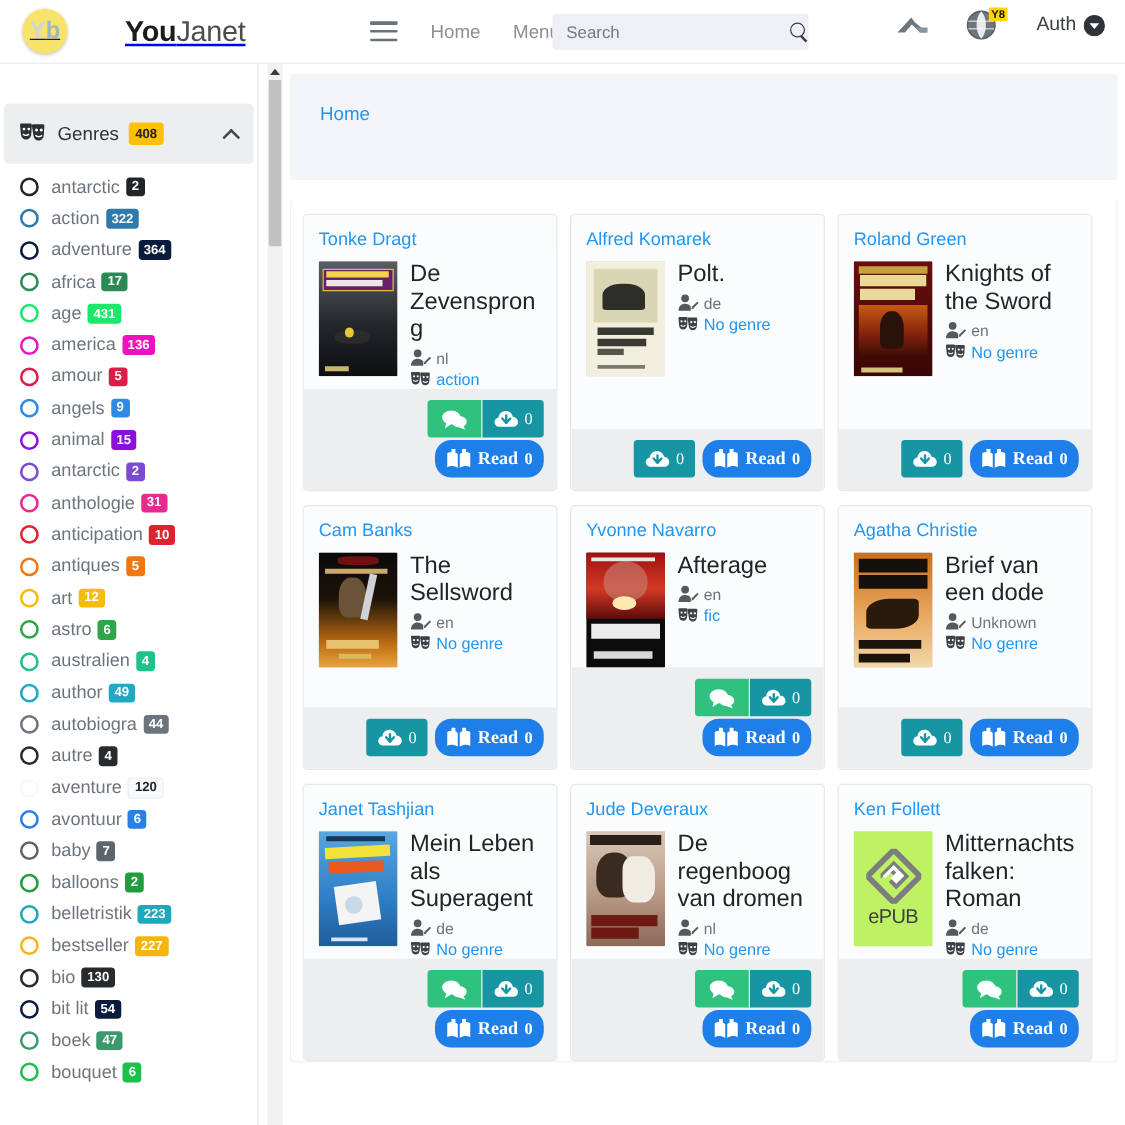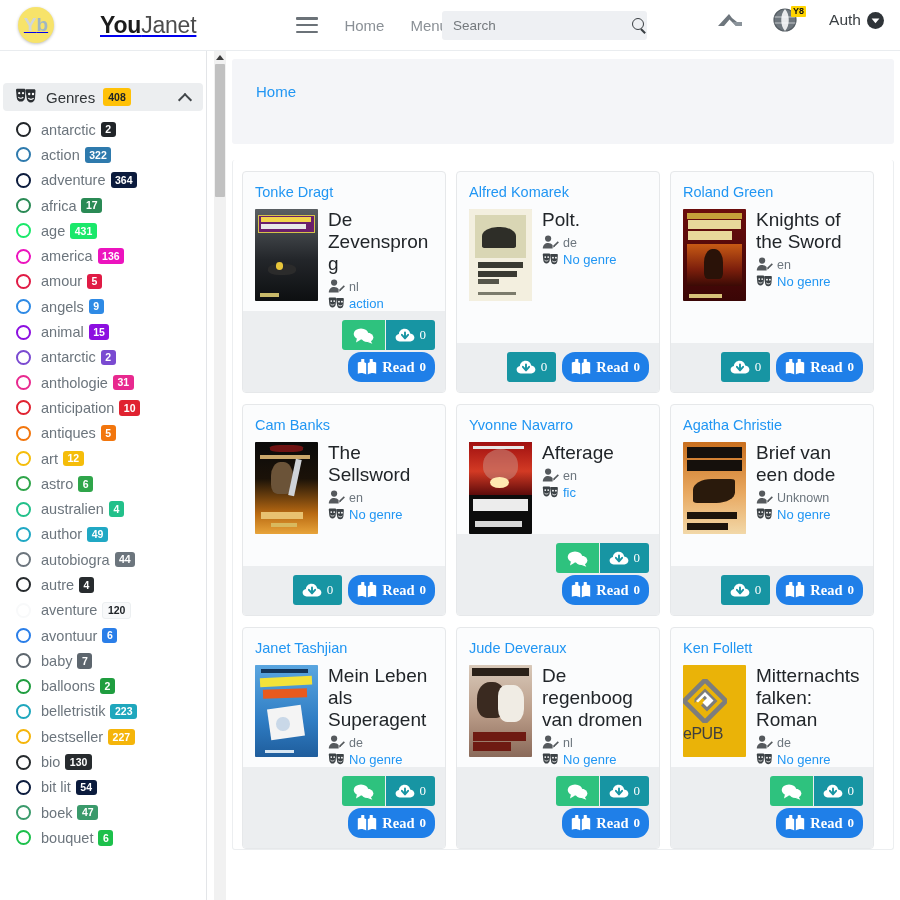--- a/index.html
+++ b/index.html
@@ -81,21 +81,21 @@
   
   .sidebar {
     position: absolute; left: 0; top: 51px;
     width: 207px; height: 849px;
     background: #ffffff;
     border-right: 1px solid #e3e5e8;
     overflow: hidden;
   }
   .genres-header {
     display: flex; align-items: center;
-    height: 28px; margin: 32px 3px 0 3px; padding: 0 12px;
+    height: 48px; margin: 32px 3px 0 3px; padding: 0 12px;
     background: #eceef0; border-radius: 4px; cursor: pointer;
   }
   .genres-title { font-size: 15px; color: #2f3336; margin-left: 9px; }
   .genres-count {
     margin-left: 8px; background: #ffc107; color: #212529;
     font-size: 10.5px; font-weight: bold; padding: 4px 5px; border-radius: 3px; line-height: 1;
   }
   .chev-up { margin-left: auto; width: 11px; height: 11px; position: relative; }
   .chev-up::before {
     content: ""; position: absolute; left: 0; top: 3px;
@@ -161,22 +161,22 @@
   .card-body { padding: 12px 12px 0 12px; flex: 1; }
   .card-author { font-size: 14.5px; color: #2196f3; text-decoration: none; cursor: pointer; display: block; margin-bottom: 9px; }
   .card-main { display: flex; gap: 10px; }
   .cover {
     width: 63px; height: 92px; flex: none;
     border-radius: 1px; background: #d9d9d9;
     background-size: cover; background-position: center;
     font-size: 5px; color: #fff; overflow: hidden; position: relative;
   }
   .cover.epub {
-    background: #eab308; display: flex; flex-direction: column;
-    justify-content: center; gap: 2px;
+    background: #bef264; display: flex; flex-direction: column;
+    align-items: center; justify-content: center; gap: 2px;
   }
   .epub-mark { width: 44px; height: 44px; }
   .epub-text { font-size: 16px; color: #3f3f3f; letter-spacing: -.5px; }
   .card-meta { flex: 1; min-width: 0; }
   .book-title { font-size: 19px; line-height: 1.16; color: #212529; word-break: break-word; margin-bottom: 4px; }
   .meta-row { display: flex; align-items: center; gap: 4px; margin-top: 2px; }
   .meta-text { font-size: 12.5px; color: #6c757d; }
   .meta-link { font-size: 13px; color: #2196f3; text-decoration: none; cursor: pointer; }
   .card-footer {
     background: #eceef0; padding: 9px 10px 10px 10px;

